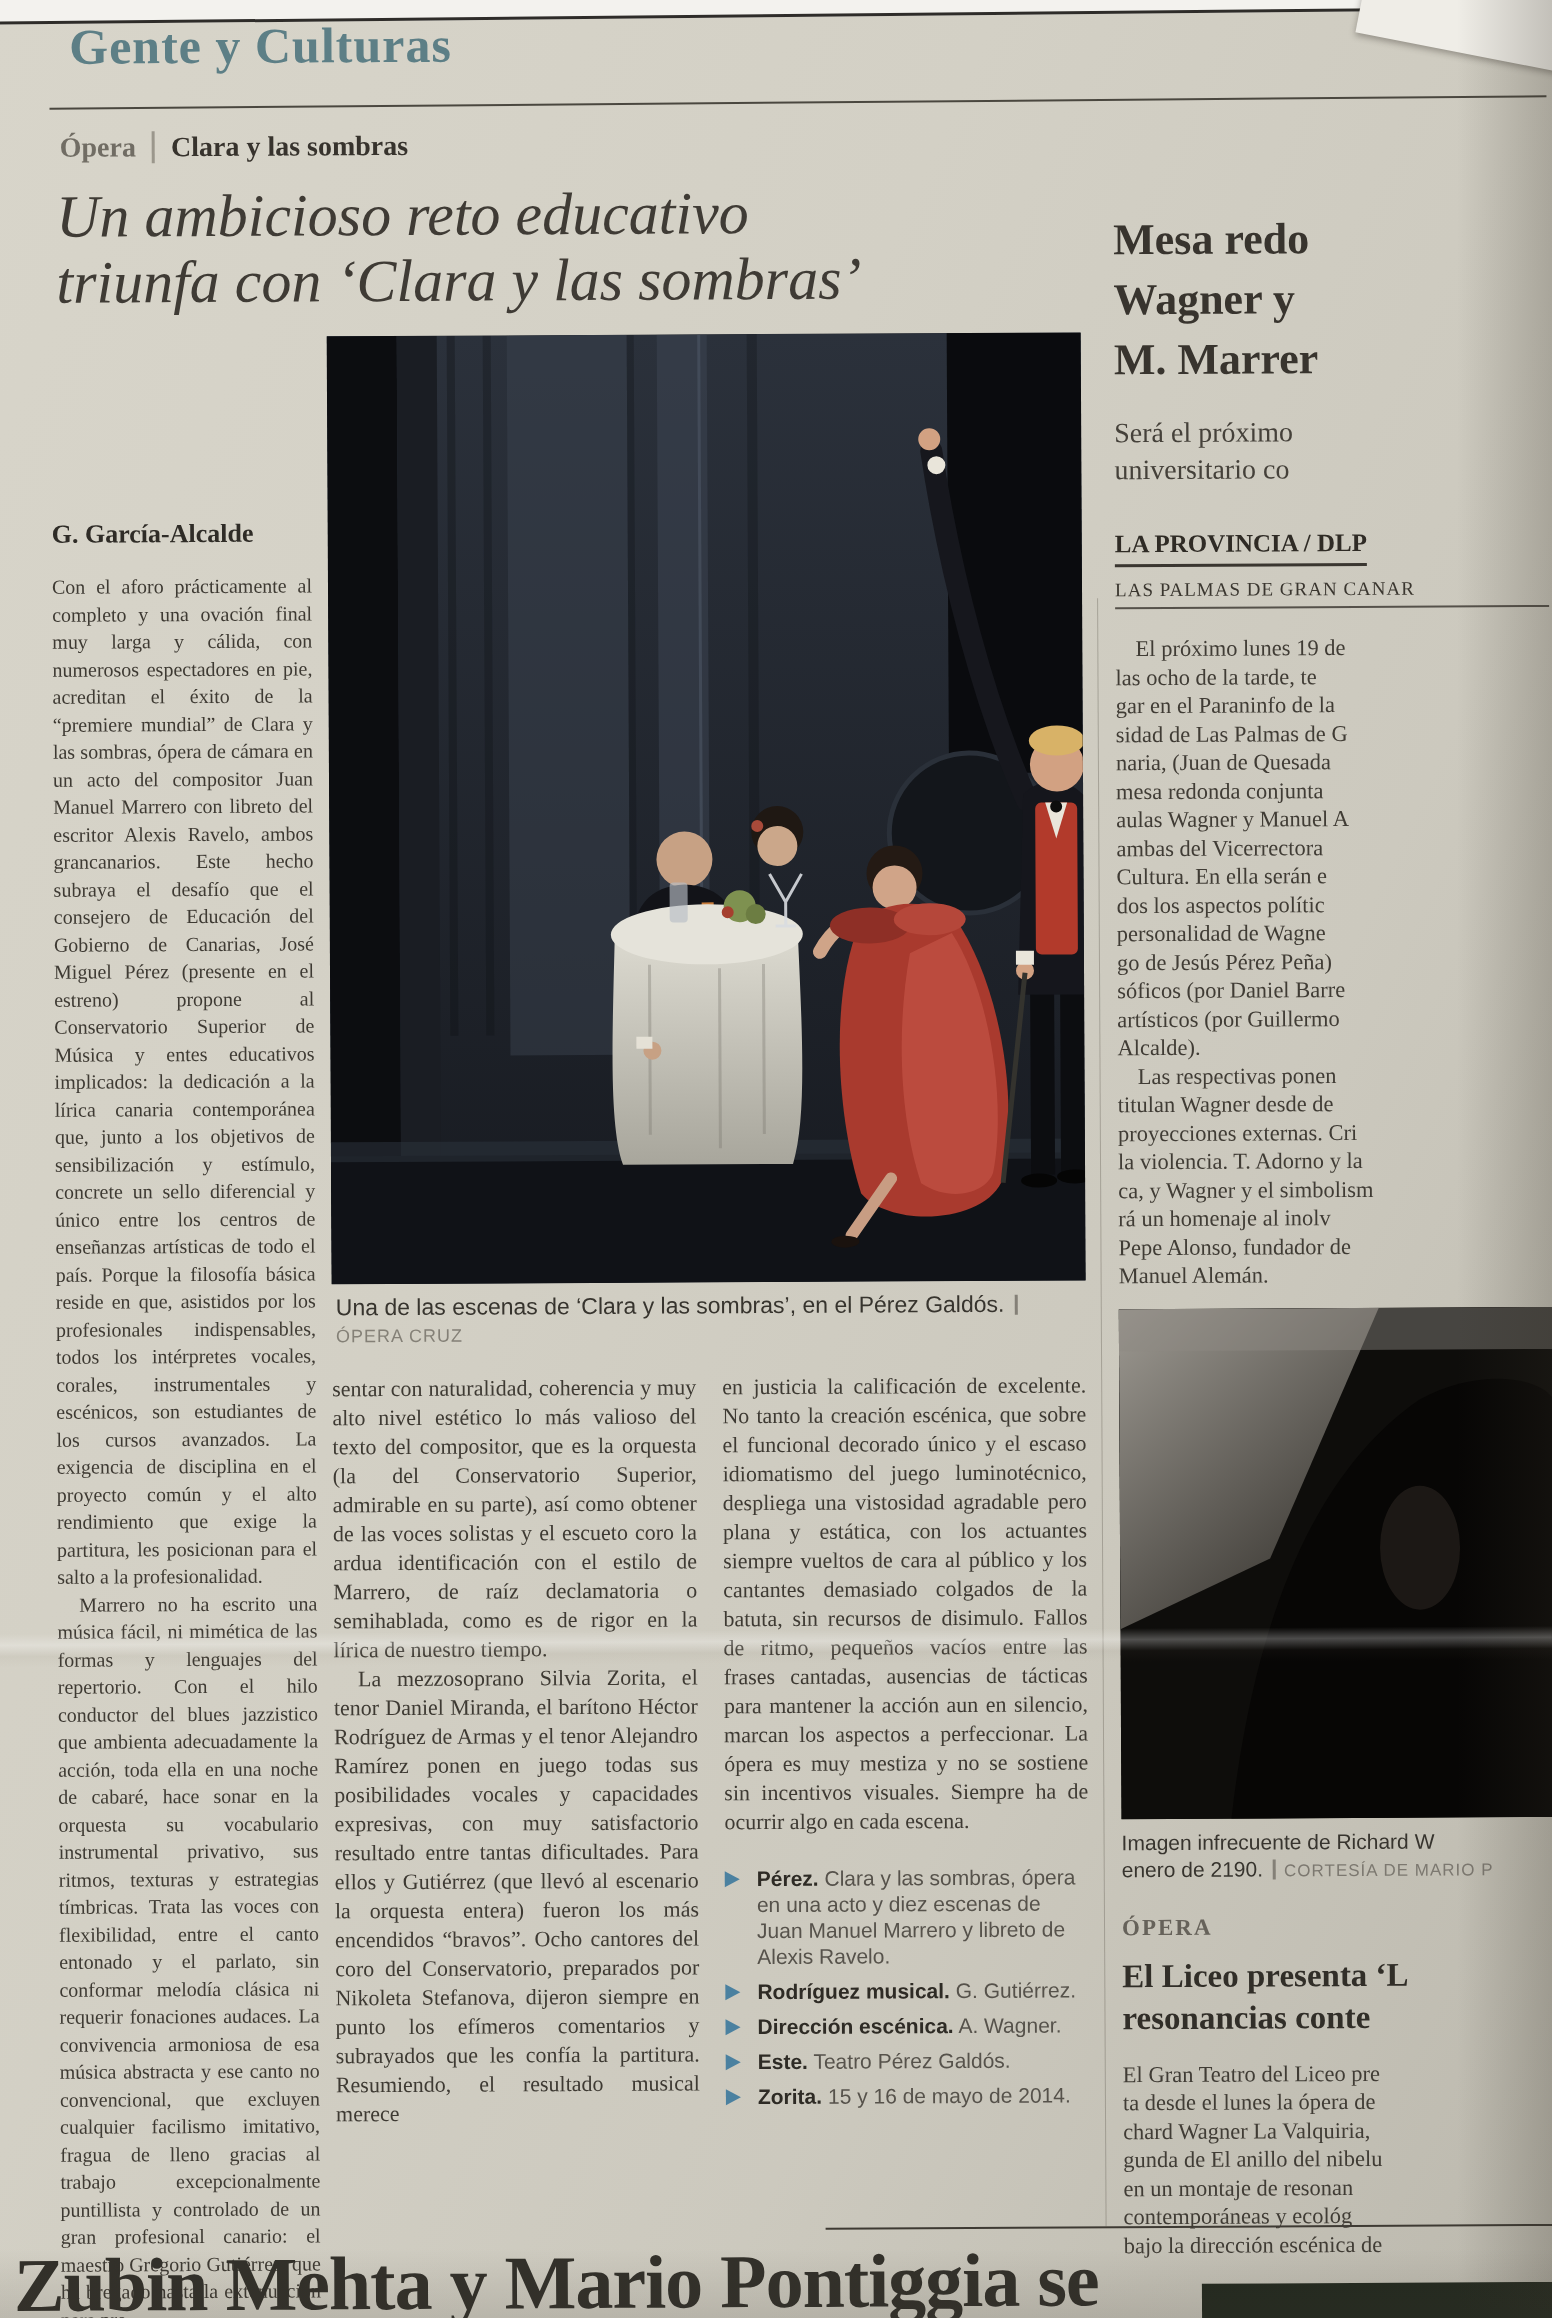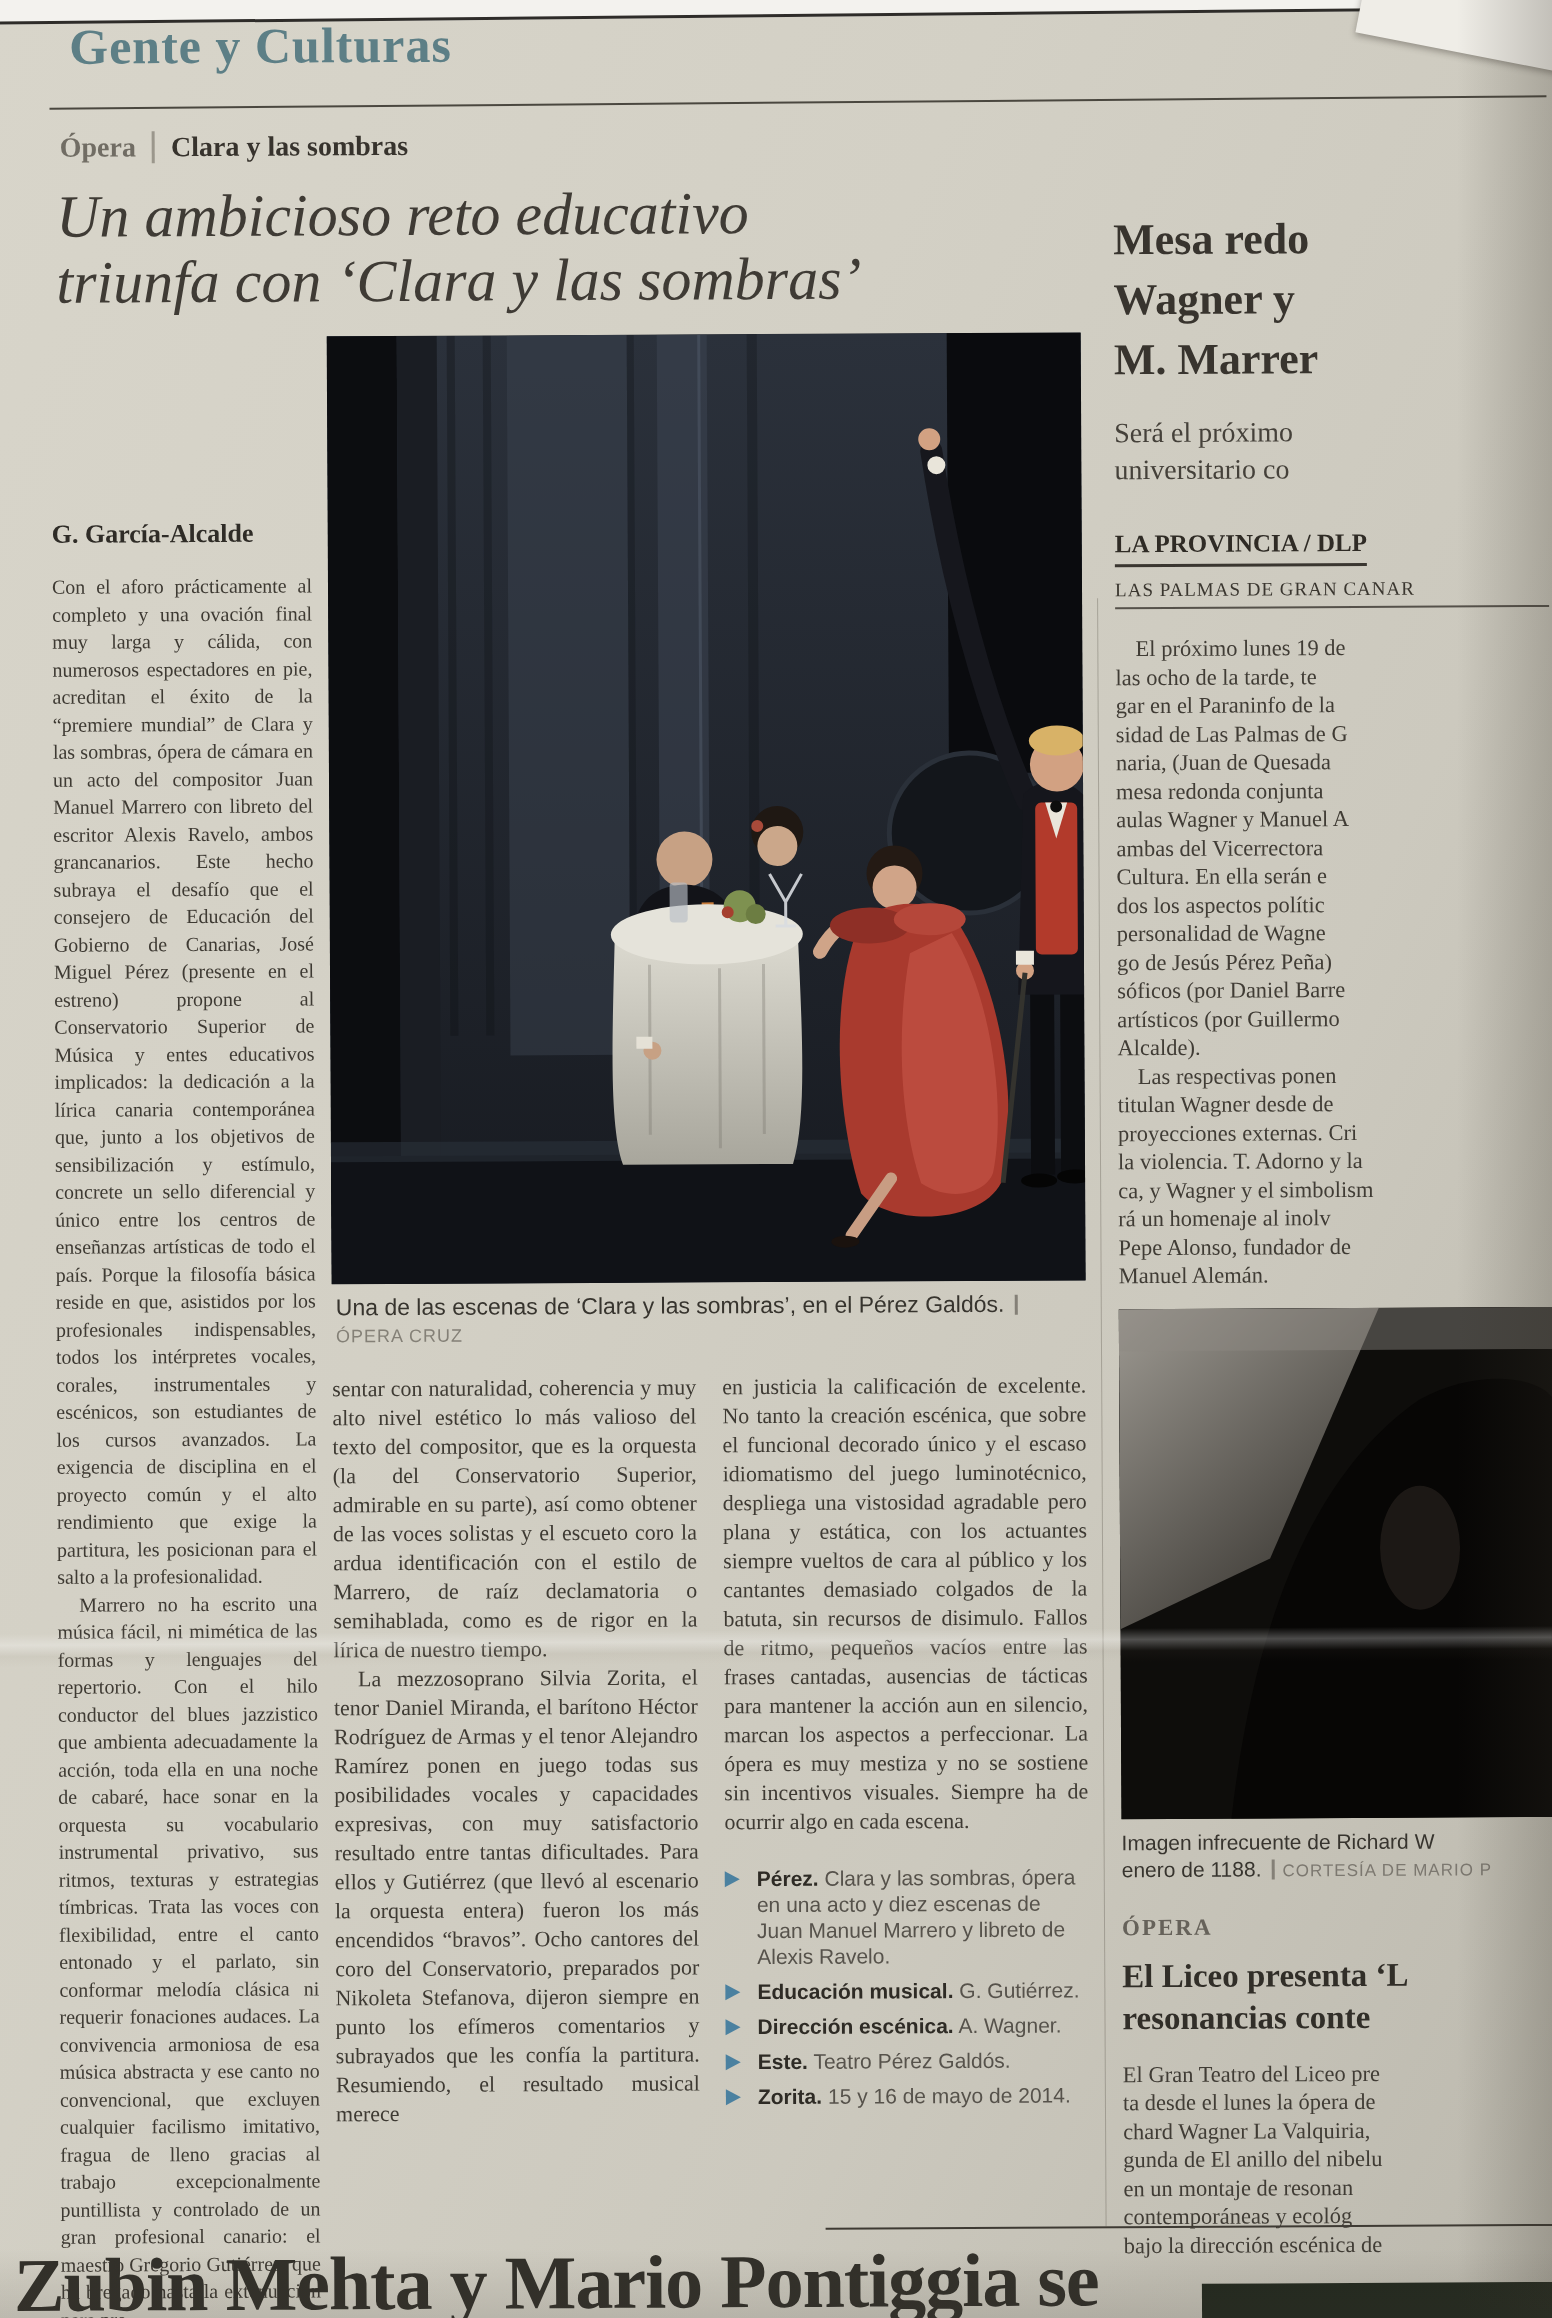--- a/index.html
+++ b/index.html
@@ -213,21 +213,21 @@
                 </div>
 
               <div class="factbox">
                 <div class="factbox-item">
                   <span class="factbox-arrow"></span>
                   <span class="factbox-label">Pérez.</span>
                   <span class="factbox-text">Clara y las sombras, ópera en una acto y diez escenas de Juan Manuel Marrero y libreto de Alexis Ravelo.</span>
                 </div>
                 <div class="factbox-item">
                   <span class="factbox-arrow"></span>
-                  <span class="factbox-label">Educación musical.</span>
+                  <span class="factbox-label">Rodríguez musical.</span>
                   <span class="factbox-text">G. Gutiérrez.</span>
                 </div>
                 <div class="factbox-item">
                   <span class="factbox-arrow"></span>
                   <span class="factbox-label">Dirección escénica.</span>
                   <span class="factbox-text">A. Wagner.</span>
                 </div>
                 <div class="factbox-item">
                   <span class="factbox-arrow"></span>
                   <span class="factbox-label">Este.</span>
@@ -298,21 +298,21 @@
           <rect x="0" y="0" width="434" height="510" fill="#0e0d0b"></rect>
           <polygon points="0,0 260,0 150,250 0,320" fill="url(#wg)" opacity="0.92"></polygon>
           <rect x="0" y="0" width="434" height="42" fill="#8e8a82" opacity="0.45"></rect>
           <path d="M 110 510 C 135 300 200 160 300 92 C 360 60 420 70 434 92 L 434 510 Z" fill="#070605"></path>
           <ellipse cx="300" cy="240" rx="40" ry="62" fill="#2b2520" opacity="0.6"></ellipse>
         </svg>
       </div>
       <div class="wagner-caption">
         <div>Imagen infrecuente de Richard W</div>
         <div>
-          <span>enero de 1188.</span><span class="cap-bar"></span><span class="credit">CORTESÍA DE MARIO P</span>
+          <span>enero de 2190.</span><span class="cap-bar"></span><span class="credit">CORTESÍA DE MARIO P</span>
         </div>
       </div>
 
       <div class="sb-kicker">ÓPERA</div>
       <div class="sb-headline2 sb-lines">
           <div>El Liceo presenta ‘L</div>
           <div>resonancias conte</div>
         </div>
       <div class="sb-body sb-body3 sb-lines">
           <div>El Gran Teatro del Liceo pre</div>

